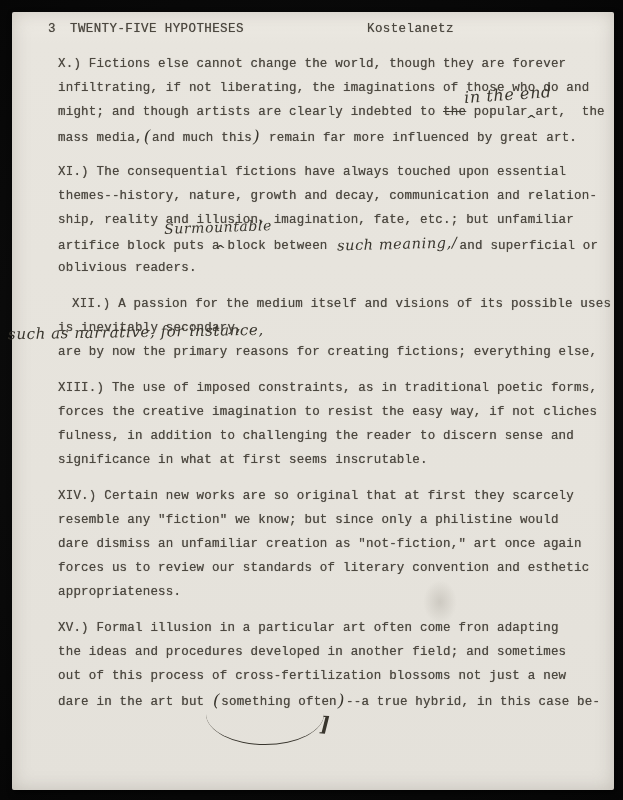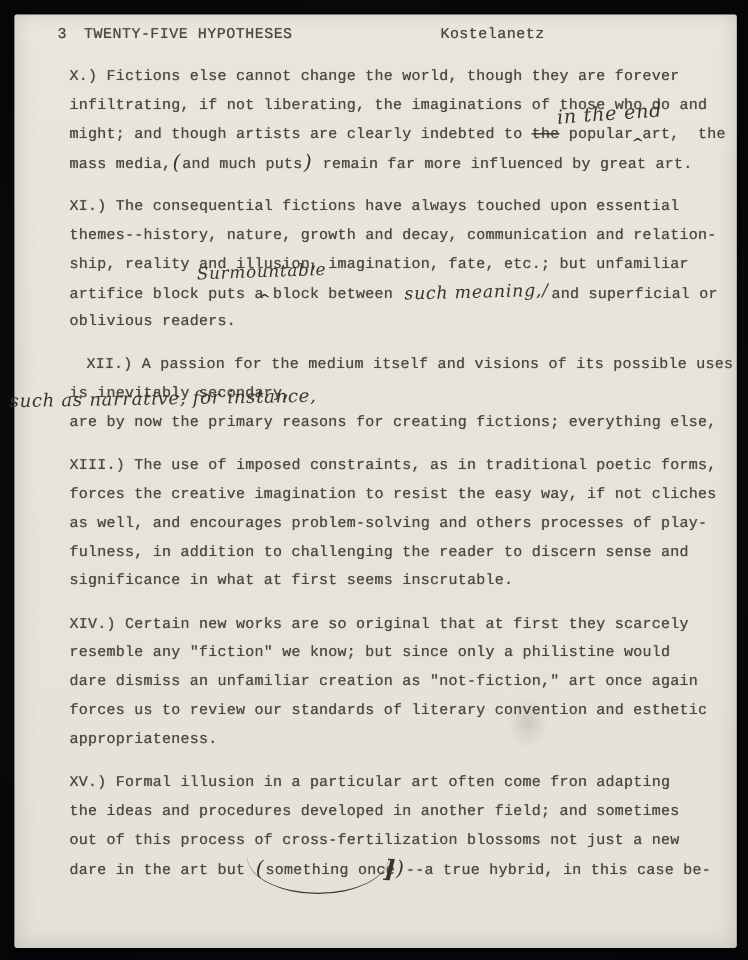--- a/index.html
+++ b/index.html
@@ -65,53 +65,52 @@
     <span class="page-num">3</span>
     <span class="doc-title">TWENTY-FIVE HYPOTHESES</span>
     <span class="author">Kostelanetz</span>
   </div>
 
   <div class="body-text">
       <div class="para">
         <div class="line"><span class="seg-typed">X.) Fictions else cannot change the world, though they are forever</span></div>
         <div class="line"><span class="seg-typed">infiltrating, if not liberating, the imaginations of those who do and</span></div>
         <div class="line"><span class="seg-typed">might; and though artists are clearly indebted to </span><span class="seg-strike">the</span><span class="seg-typed"> popular art,  the</span></div>
-        <div class="line"><span class="seg-typed">mass media,</span><span class="seg-hparen">(</span><span class="seg-typed">and much puts</span><span class="seg-hparen">)</span><span class="seg-typed"> remain far more influenced by great art.</span></div>
+        <div class="line"><span class="seg-typed">mass media,</span><span class="seg-hparen">(</span><span class="seg-typed">and much this</span><span class="seg-hparen">)</span><span class="seg-typed"> remain far more influenced by great art.</span></div>
       </div>
       <div class="para">
         <div class="line"><span class="seg-typed">XI.) The consequential fictions have always touched upon essential</span></div>
         <div class="line"><span class="seg-typed">themes--history, nature, growth and decay, communication and relation-</span></div>
         <div class="line"><span class="seg-typed">ship, reality and illusion, imagination, fate, etc.; but unfamiliar</span></div>
         <div class="line"><span class="seg-typed">artifice block puts a block between </span><span class="seg-hand">such meaning,/</span><span class="seg-typed">and superficial or</span></div>
         <div class="line"><span class="seg-typed">oblivious readers.</span></div>
       </div>
       <div class="para">
         <div class="line" style="padding-left: 14px;"><span class="seg-typed">XII.) A passion for the medium itself and visions of its possible uses</span></div>
         <div class="line"><span class="seg-typed">is inevitably secondary,</span></div>
         <div class="line"><span class="seg-typed">are by now the primary reasons for creating fictions; everything else,</span></div>
       </div>
       <div class="para">
         <div class="line"><span class="seg-typed">XIII.) The use of imposed constraints, as in traditional poetic forms,</span></div>
         <div class="line"><span class="seg-typed">forces the creative imagination to resist the easy way, if not cliches</span></div>
-        <div class="line"><span class="seg-typed">as well, and encourages problem-solving and others processes of play-</span></div>
         <div class="line"><span class="seg-typed">fulness, in addition to challenging the reader to discern sense and</span></div>
         <div class="line"><span class="seg-typed">significance in what at first seems inscrutable.</span></div>
       </div>
       <div class="para">
         <div class="line"><span class="seg-typed">XIV.) Certain new works are so original that at first they scarcely</span></div>
         <div class="line"><span class="seg-typed">resemble any "fiction" we know; but since only a philistine would</span></div>
         <div class="line"><span class="seg-typed">dare dismiss an unfamiliar creation as "not-fiction," art once again</span></div>
         <div class="line"><span class="seg-typed">forces us to review our standards of literary convention and esthetic</span></div>
         <div class="line"><span class="seg-typed">appropriateness.</span></div>
       </div>
       <div class="para">
         <div class="line"><span class="seg-typed">XV.) Formal illusion in a particular art often come fron adapting</span></div>
         <div class="line"><span class="seg-typed">the ideas and procedures developed in another field; and sometimes</span></div>
         <div class="line"><span class="seg-typed">out of this process of cross-fertilization blossoms not just a new</span></div>
-        <div class="line"><span class="seg-typed">dare in the art but </span><span class="seg-hparen">(</span><span class="seg-typed">something once</span><span class="seg-hparen">)</span><span class="seg-typed">--a true hybrid, in this case be-</span></div>
+        <div class="line"><span class="seg-typed">dare in the art but </span><span class="seg-hparen">(</span><span class="seg-typed">something often</span><span class="seg-hparen">)</span><span class="seg-typed">--a true hybrid, in this case be-</span></div>
       </div>
     </div>
 
   <span class="ann hand ann-in-the-end">in the end</span>
   <span class="ann hand ann-caret-1">^</span>
   <span class="ann hand ann-surmountable">Surmountable</span>
   <span class="ann hand ann-caret-2">^</span>
   <span class="ann hand ann-narrative">such as narrative, for instance,</span>
   <div class="curve-underline"></div>
   <span class="ann hand ann-bracket">]</span>

